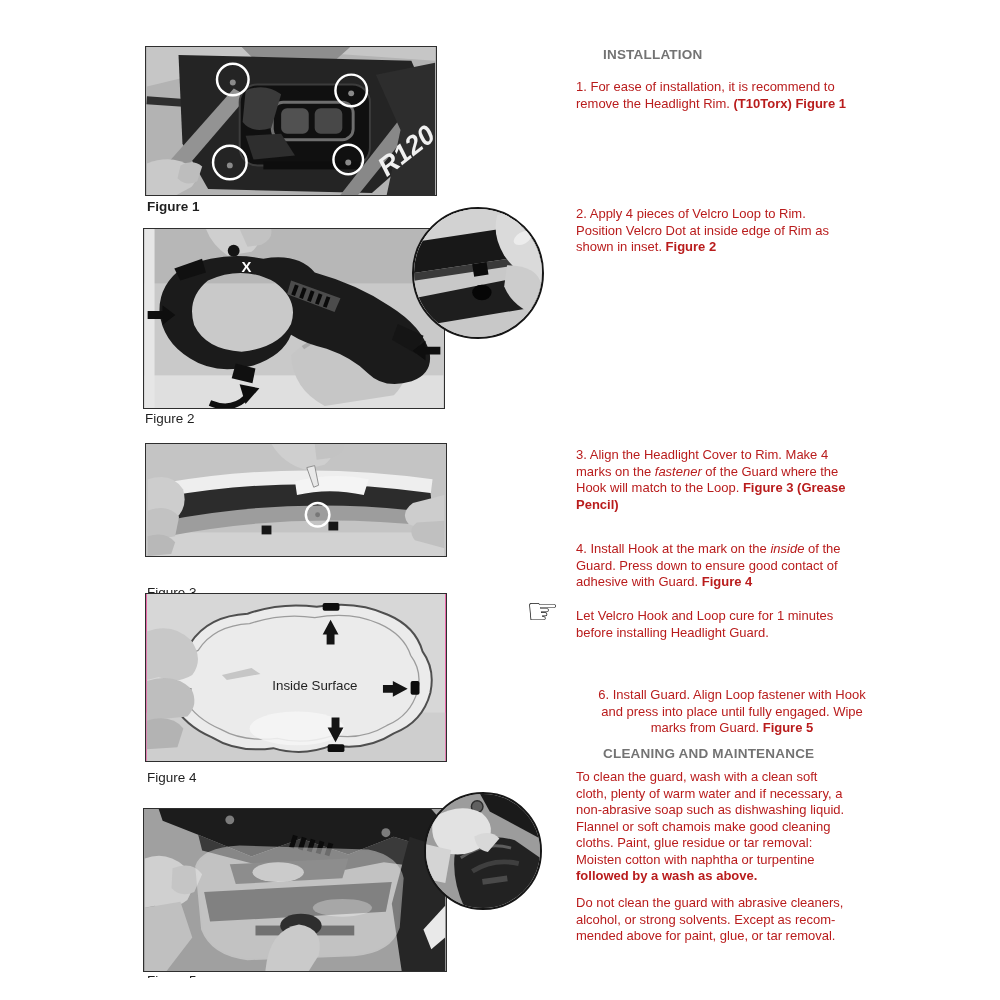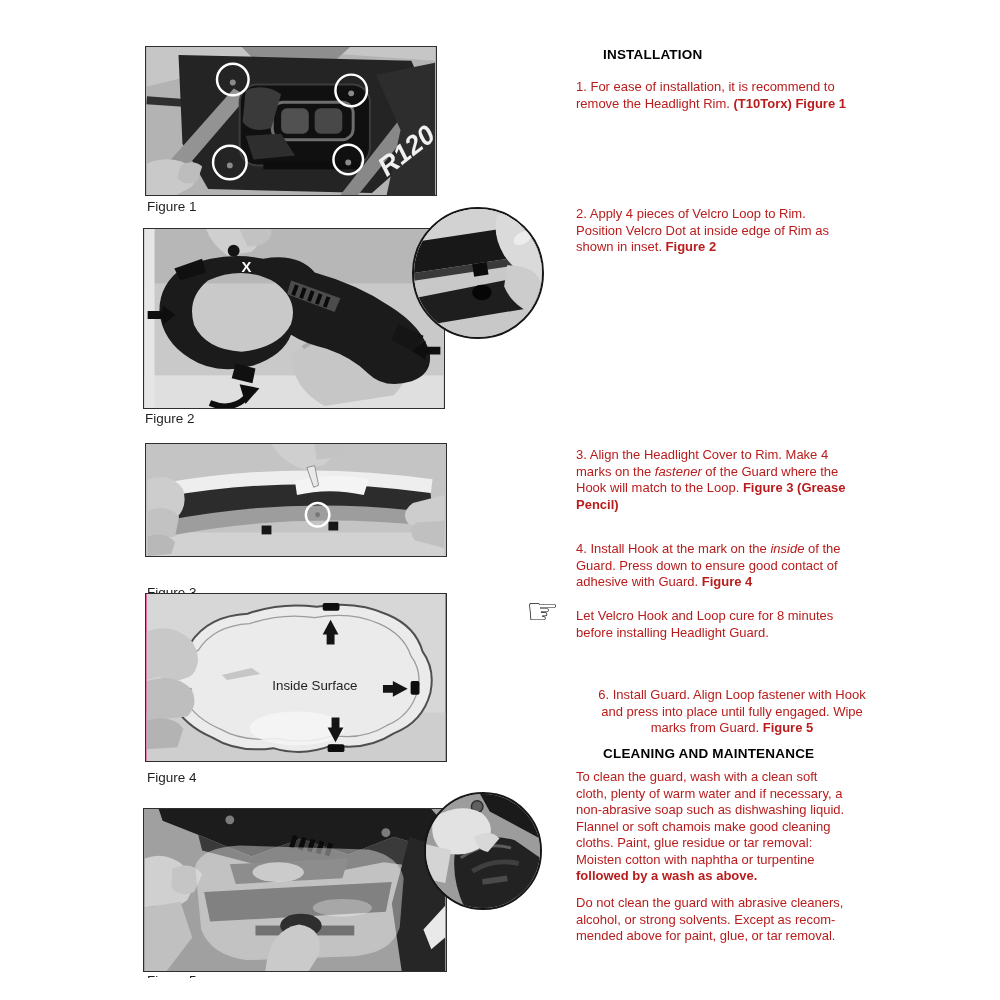--- a/index.html
+++ b/index.html
@@ -18,21 +18,21 @@
   .inset svg { display:block; width:100%; height:100%; }
   .caption {
     position:absolute; font-size:13.5px; color:#1f1f1f; white-space:nowrap;
   }
   .caption-clip { height:5px; overflow:hidden; }
   .para {
     position:absolute; left:576px; width:312px; font-size:13px; line-height:16.5px;
     white-space:pre-line; color:#b91c1c;
   }
   .heading {
-    position:absolute; left:576px; font-size:13.5px; font-weight:bold; color:#000000; letter-spacing:0.2px; white-space:nowrap;padding-left:27px;
+    position:absolute; left:576px; font-size:13.5px; font-weight:bold; color:#737373; letter-spacing:0.2px; white-space:nowrap;padding-left:27px;
   }
   .manicule {
     position:absolute; font-family:"DejaVu Sans", sans-serif; font-size:37px; line-height:1; color:#0f0f0f;
   }
   svg text { font-family:"Liberation Sans", sans-serif; }
 </style>
 </head>
 <body>
 
 <div id="page">
@@ -64,21 +64,21 @@
         <circle cx="204" cy="114" r="15"></circle>
       </g>
       <g fill="#8a8a8a">
         <circle cx="87" cy="36" r="3"></circle>
           <circle cx="207" cy="47" r="3"></circle>
         <circle cx="84" cy="120" r="3"></circle>
           <circle cx="204" cy="117" r="3"></circle>
       </g>
     </svg>
   </div>
-  <div class="caption" style="left:147px; top:199px;">Figure 1</div>
+  <div class="caption" style="left:147px; top:199px;font-weight:bold;">Figure 1</div>
 
   <div class="photo" style="left:143px; top:228px; width:302px; height:181px; background:#c9c9c9;">
     <svg viewBox="0 0 302 181">
       <rect width="302" height="181" fill="#c9c9c9"></rect>
       <rect width="302" height="55" fill="#b7b7b7"></rect>
       <rect y="148" width="302" height="33" fill="#dfdfdf"></rect>
       <rect width="10" height="181" fill="#e6e6e6"></rect>
       <path d="M62,0 L112,0 Q120,14 108,23 L84,27 Q68,16 62,0 Z" fill="#cfcfcf"></path>
       <path d="M96,0 L128,0 Q130,10 118,16 L104,18 Z" fill="#c2c2c2"></path>
       <circle cx="90" cy="22" r="6" fill="#141414"></circle>
@@ -231,21 +231,21 @@
 shown in inset. </span><span style="font-weight: bold;">Figure 2</span></div>
   <div class="para" style="top:447px;"><span>3. Align the Headlight Cover to Rim. Make 4
 marks on the </span><span style="font-style: italic;">fastener</span><span> of the Guard where the
 Hook will match to the Loop. </span><span style="font-weight: bold;">Figure 3 (Grease
 Pencil)</span></div>
   <div class="para" style="top:541px;"><span>4. Install Hook at the mark on the </span><span style="font-style: italic;">inside</span><span> of the
 Guard. Press down to ensure good contact of
 adhesive with Guard. </span><span style="font-weight: bold;">Figure 4</span></div>
 
   <span class="manicule" style="left:526px; top:593px;">☞</span>
-  <div class="para" style="top:608px;"><span>Let Velcro Hook and Loop cure for 8 minutes
+  <div class="para" style="top:608px;"><span>Let Velcro Hook and Loop cure for 1 minutes
 before installing Headlight Guard.</span></div>
 
   <div class="para" style="top:687px;text-align:center;"><span>6. Install Guard. Align Loop fastener with Hook
 and press into place until fully engaged. Wipe
 marks from Guard. </span><span style="font-weight: bold;">Figure 5</span></div>
 
   <div class="heading" style="top:746px;">CLEANING AND MAINTENANCE</div>
   <div class="para" style="top:895px;"><span>Do not clean the guard with abrasive cleaners,
 alcohol, or strong solvents. Except as recom-
 mended above for paint, glue, or tar removal.</span></div>

